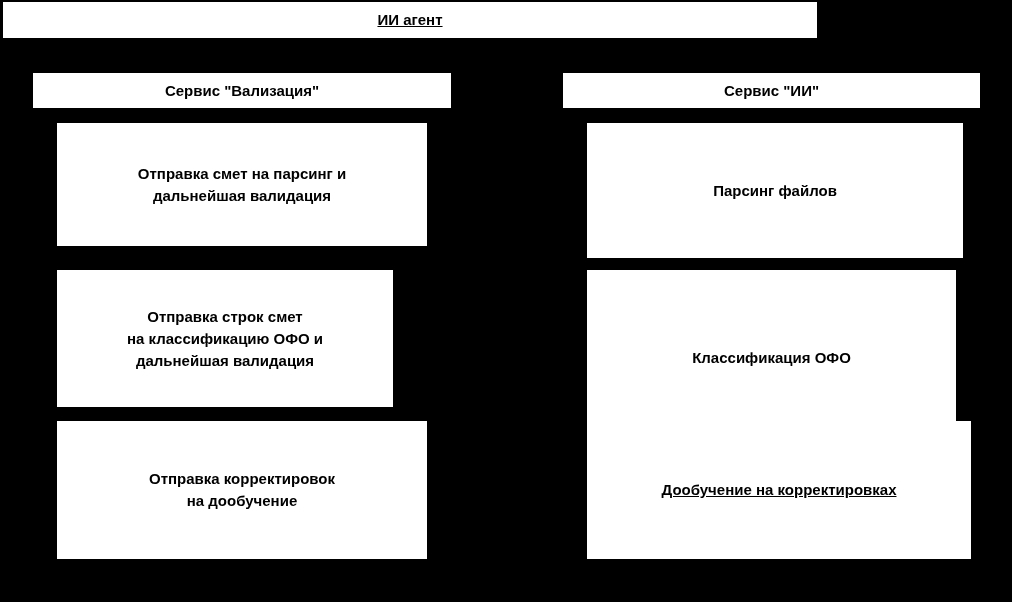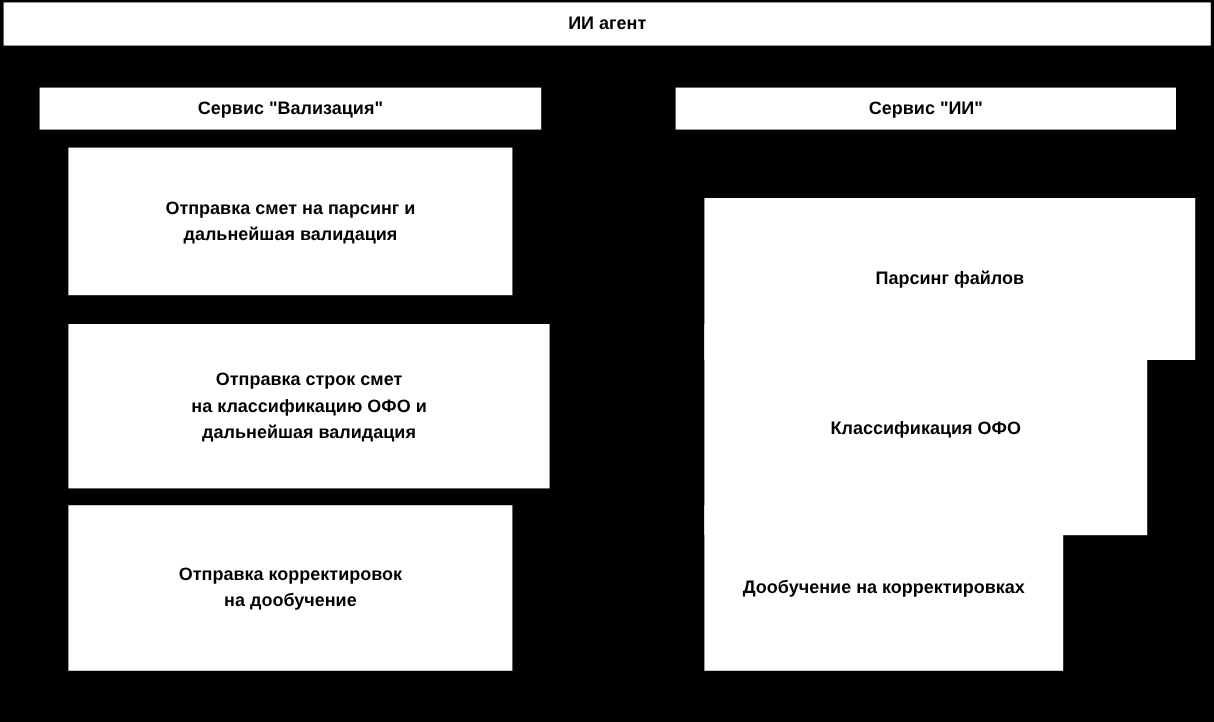--- a/index.html
+++ b/index.html
@@ -28,29 +28,29 @@
     justify-content: center;
     text-align: center;
     font-weight: bold;
     font-size: 15px;
     line-height: 22px;
     box-sizing: border-box;
   }
   .node span {
     white-space: pre-line;
   }
-  #title-bar      { left: 3px;   top: 2px;   width: 1006px; height: 36px; }
+  #title-bar      { left: 3px;   top: 2px;   width: 814px; height: 36px; text-decoration: underline; }
   #col-left-header  { left: 33px;  top: 73px;  width: 418px; height: 35px; }
   #col-right-header { left: 563px; top: 73px;  width: 417px; height: 35px; }
   #left-box-1  { left: 57px;  top: 123px; width: 370px; height: 123px; }
-  #left-box-2  { left: 57px;  top: 270px; width: 401px; height: 137px; }
+  #left-box-2  { left: 57px;  top: 270px; width: 336px; height: 137px; }
   #left-box-3  { left: 57px;  top: 421px; width: 370px; height: 138px; }
-  #right-box-1 { left: 587px; top: 123px; width: 409px; height: 135px; margin-top: 42px; }
+  #right-box-1 { left: 587px; top: 123px; width: 376px; height: 135px; }
   #right-box-2 { left: 587px; top: 270px; width: 369px; height: 176px; }
-  #right-box-3 { left: 587px; top: 421px; width: 299px; height: 138px; }
+  #right-box-3 { left: 587px; top: 421px; width: 384px; height: 138px; text-decoration: underline; }
 </style>
 </head>
 <body>
 
 <div class="stage">
 
   <div class="node" id="title-bar">
     <span>ИИ агент</span>
   </div>
 

